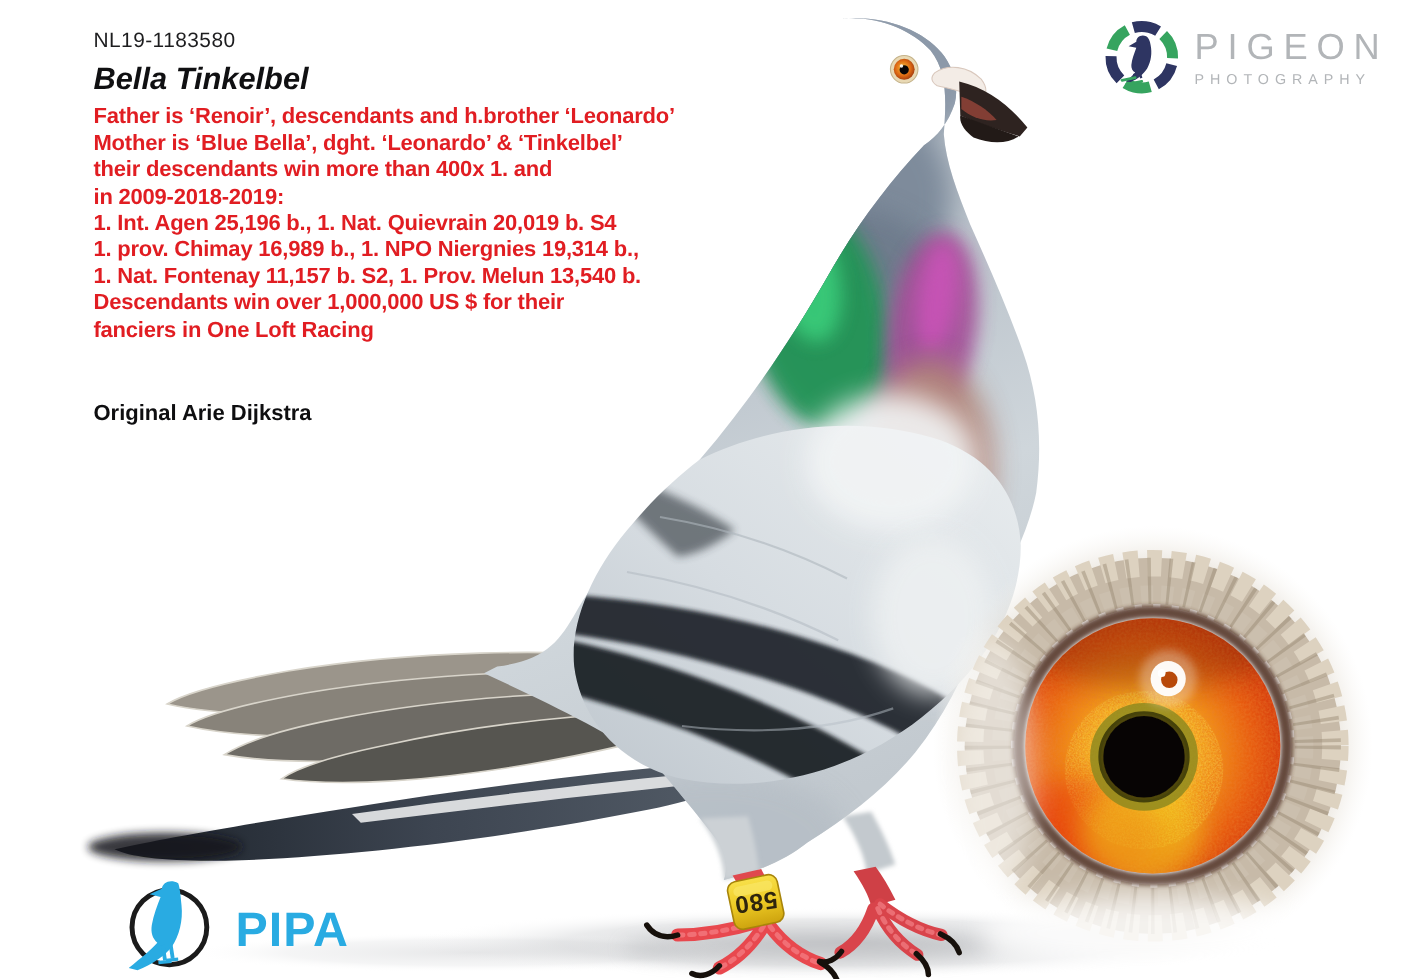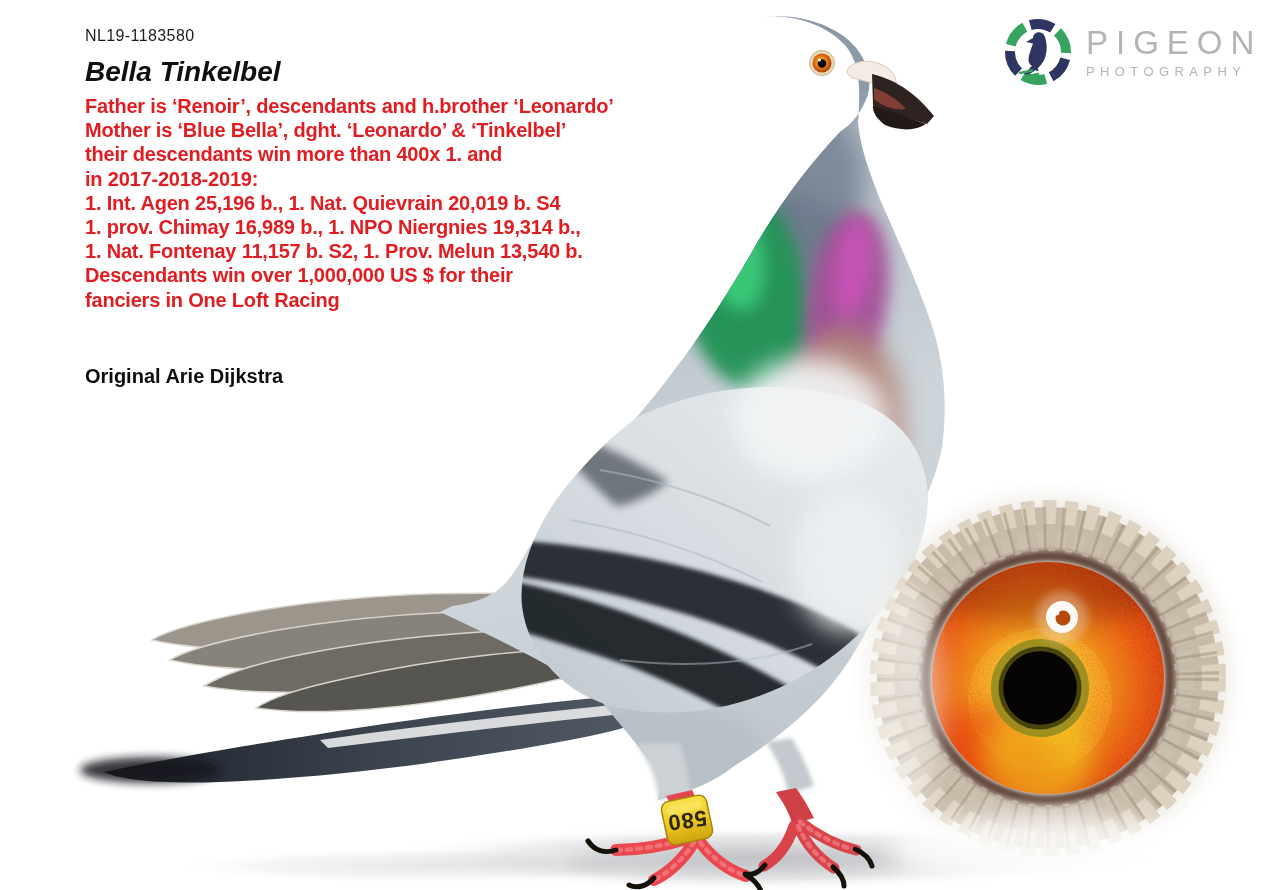--- a/index.html
+++ b/index.html
@@ -3,21 +3,21 @@
 <meta charset="utf-8">
 <style>
   :root{
     --accent-red:#e11d22; --pipa-blue:#29abe2; --logo-navy:#2e3562;
     --logo-green:#36a45f; --band-yellow:#eecb25; --logo-gray:#b2b5b8;
   }
   html,body{margin:0;padding:0;background:#fff;}
   .canvas{position:relative;width:1279px;height:890px;background:#fff;overflow:hidden;
           font-family:"Liberation Sans","DejaVu Sans",sans-serif;}
   .abs{position:absolute;}
-  .ring-number{left:85px;top:27px;font-size:16px;color:#1d1d1f;letter-spacing:.4px;}
+  .ring-number{left:85px;top:27px;font-size:19px;color:#1d1d1f;letter-spacing:.4px;}
   .bird-name{left:85px;top:56px;font-size:28px;font-weight:bold;font-style:italic;color:#101012;}
   .pedigree{left:85px;top:94px;font-size:20px;font-weight:bold;color:var(--accent-red);
             line-height:24.2px;letter-spacing:-0.2px;white-space:nowrap;}
   .origin{left:85px;top:365px;font-size:20px;font-weight:bold;color:#0e0e10;}
   .pp-logo{left:1002px;top:16px;display:flex;align-items:flex-start;}
   .pp-text{margin-left:12px;margin-top:10px;}
   .pp-title{font-size:33px;font-weight:300;letter-spacing:8px;color:var(--logo-gray);line-height:34px;}
   .pp-subtitle{font-size:13px;letter-spacing:5.4px;color:var(--logo-gray);margin-top:4px;}
   .pipa-logo{left:110px;top:791px;display:flex;align-items:center;}
   .pipa-text{font-size:44px;font-weight:bold;color:var(--pipa-blue);margin-left:12px;margin-top:14px;letter-spacing:1px;}
@@ -260,21 +260,21 @@
     </g>
   </svg>
 
   <div class="abs ring-number">NL19-1183580</div>
   <div class="abs bird-name">Bella Tinkelbel</div>
 
   <div class="abs pedigree">
     <div>Father is ‘Renoir’, descendants and h.brother ‘Leonardo’</div>
     <div>Mother is ‘Blue Bella’, dght. ‘Leonardo’ &amp; ‘Tinkelbel’</div>
     <div>their descendants win more than 400x 1. and</div>
-    <div>in 2017-2018-2019:</div>
+    <div>in 2009-2018-2019:</div>
     <div>1. Int. Agen 25,196 b., 1. Nat. Quievrain 20,019 b. S4</div>
     <div>1. prov. Chimay 16,989 b., 1. NPO Niergnies 19,314 b.,</div>
     <div>1. Nat. Fontenay 11,157 b. S2, 1. Prov. Melun 13,540 b.</div>
     <div>Descendants win over 1,000,000 US $ for their</div>
     <div>fanciers in One Loft Racing</div>
   </div>
 
   <div class="abs origin">Original Arie Dijkstra</div>
 
   <div class="abs pp-logo">
@@ -291,14 +291,26 @@
         <path d="M 29 51 L 30.5 56 M 34 50 L 35.5 55" stroke="#2e3562" stroke-width="2.2"></path>
         <path d="M 18 57 L 30 54.5 M 22 61 L 36 58" stroke="#36a45f" stroke-width="2.5" stroke-linecap="round"></path>
       </g>
     </svg>
     <div class="pp-text">
       <div class="pp-title">PIGEON</div>
       <div class="pp-subtitle">PHOTOGRAPHY</div>
     </div>
   </div>
 
+  <div class="abs pipa-logo">
+    <svg width="92" height="96" viewBox="0 0 92 96">
+      <circle cx="44" cy="52" r="34" fill="#ffffff" stroke="#1b1b1b" stroke-width="4.5"></circle>
+      <path d="M 52 12 C 45 8 38 11 37 17 L 26 22 L 36 24.5
+               C 33 32 29.5 41 28 50 C 27 57 28.5 62 33 66
+               C 28 72 18 80 7 89 L 15 91 C 28 86 40 78 46 70
+               C 53 60 56.5 46 55 32 C 54.3 24 53.5 16 52 12 Z" fill="#29abe2"></path>
+      <path d="M 38 68 L 40 82 M 45 67 L 47 80" stroke="#29abe2" stroke-width="3.5"></path>
+      <path d="M 34 84 L 46 83 M 41 82 L 52 81" stroke="#29abe2" stroke-width="3"></path>
+    </svg>
+    <div class="pipa-text">PIPA</div>
+  </div>
 
 </div>
 
 </body></html>

